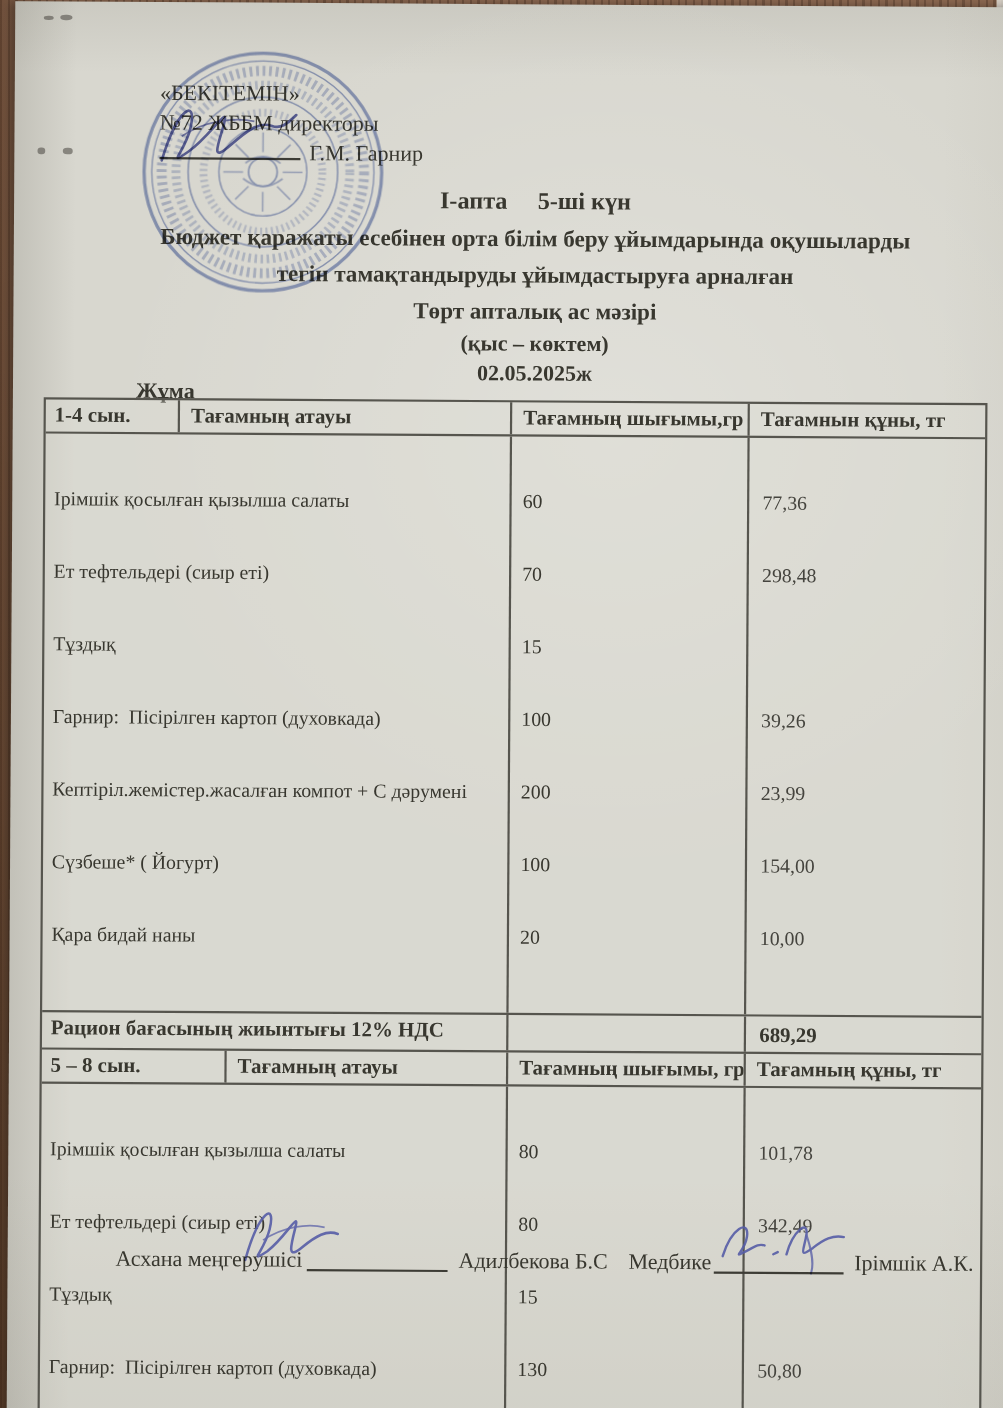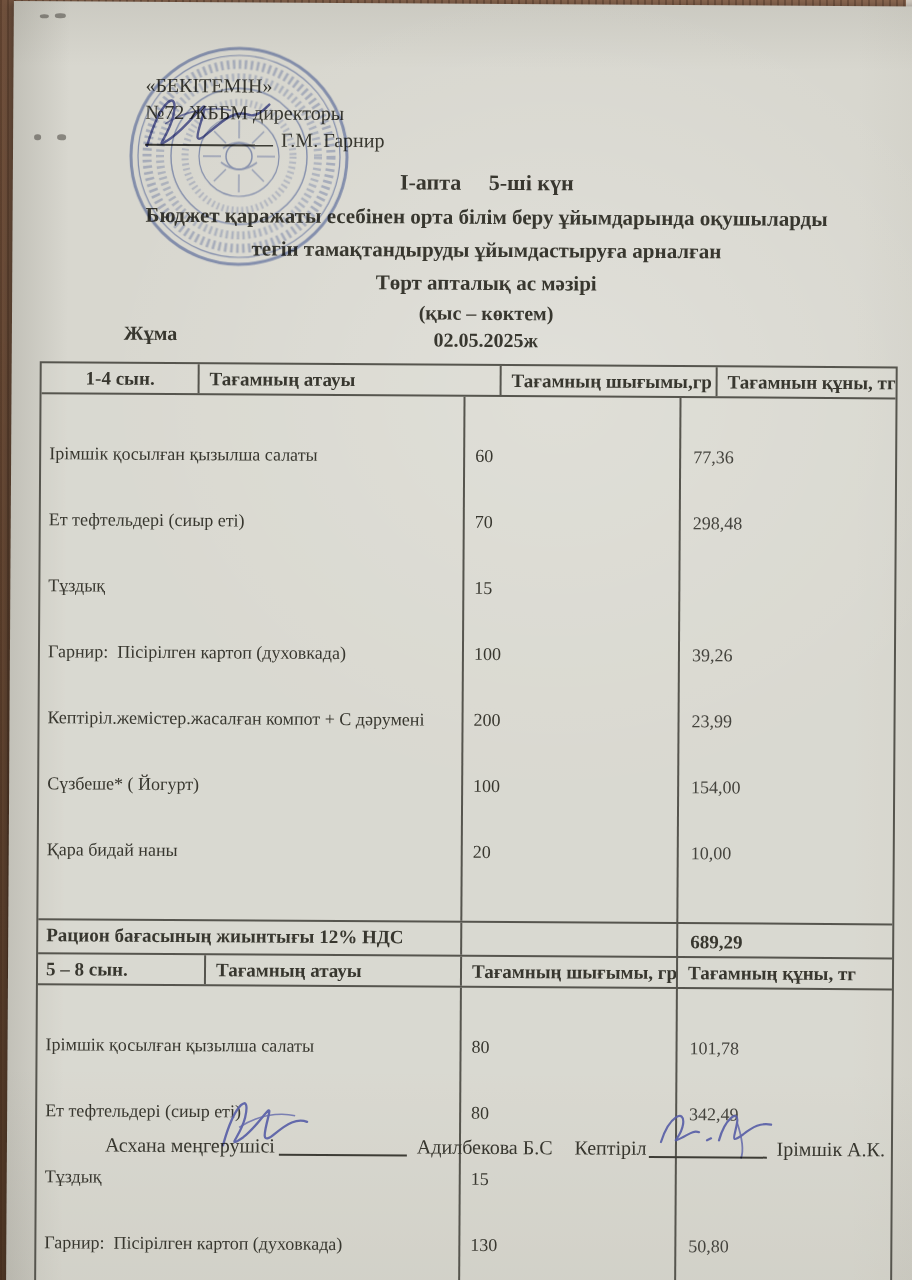--- a/index.html
+++ b/index.html
@@ -39,33 +39,33 @@
            opacity:.9; mix-blend-mode:multiply;}
 
   
   .titles{position:absolute; left:30px; right:20px; top:166px; text-align:center; font-weight:bold; z-index:2;}
   .t-weekday{font-size:22px; white-space:pre; margin-bottom:9px;}
   .t-l1{font-size:21px; margin-bottom:8px;}
   .t-l2{font-size:21px; margin-bottom:8px;}
   .t-l3{font-size:21px; margin-bottom:6px;}
   .t-l4{font-size:20px; margin-bottom:4px;}
   .t-date{font-size:20px;}
-  .day-label{position:absolute; left:112px; top:320px; font-size:20px; font-weight:bold; z-index:2;}
+  .day-label{position:absolute; left:112px; top:343px; font-size:20px; font-weight:bold; z-index:2;}
 
   
   .menu-table{position:absolute; left:28px; top:360px; width:858px; border:2px solid #56554e; z-index:2;
               background:rgba(222,221,213,.35);}
   .section + .section{border-top:2px solid #56554e;}
   .sec-header{display:flex; font-weight:bold; font-size:19px; border-bottom:2px solid #56554e; height:31px; align-items:center;}
   .sec-header .cell{height:100%; display:flex; align-items:center; white-space:nowrap; overflow:hidden;}
   .h-class{padding-left:8px;}
   .h-dish{border-left:2px solid #56554e; padding-left:10px;}
   .h-weight{border-left:2px solid #56554e; padding-left:10px; width:216px;}
   .h-price{border-left:2px solid #56554e; padding-left:10px; flex:1;}
-  .s1 .h-class{width:120px;margin-left:36px;} .s1 .h-dish{width:302px;}
+  .s1 .h-class{width:120px;} .s1 .h-dish{width:302px;}
   .s2 .h-class{width:166px;} .s2 .h-dish{width:256px;}
   .sec-body{display:flex; font-size:18px; line-height:22px; padding-top:4px; padding-bottom:14px;}
   .col{white-space:pre;}
   .col-dish{width:422px; padding-left:8px;}
   .col-weight{width:216px; border-left:2px solid #56554e; padding-left:10px; margin-top:-4px; padding-top:4px; margin-bottom:-14px; padding-bottom:14px;}
   .col-price{flex:1; border-left:2px solid #56554e; padding-left:12px; margin-top:-4px; padding-top:4px; margin-bottom:-14px; padding-bottom:14px; color:#45443e;}
   .line{min-height:22px;}
   .sec-total{display:flex; border-top:2px solid #56554e; font-size:19px; font-weight:bold; height:34px;}
   .tt-label{width:422px; padding-left:8px; padding-top:4px;}
   .tt-mid{width:216px; border-left:2px solid #56554e;}
@@ -227,21 +227,21 @@
       <span>Асхана меңгерушісі</span>
       <span class="f-line l1"></span>
       <svg class="f-sig s-left" viewBox="0 0 120 72">
         <path d="M10 58 C 22 14, 38 4, 32 30 C 27 50, 12 62, 30 50 C 48 36, 60 10, 55 30 C 51 46, 48 58, 62 46 C 74 36, 84 30, 94 34" fill="none" stroke="#565da6" stroke-width="2.3" stroke-linecap="round"></path>
         <path d="M26 40 C 44 28, 66 24, 82 28" fill="none" stroke="#565da6" stroke-width="1.5" opacity=".8"></path>
       </svg>
       <span>Адилбекова Б.С</span>
     </div>
     <div class="f-gap"></div>
     <div class="f-group right">
-      <span>Кептіріл</span>
+      <span>Медбике</span>
       <span class="f-line l2"></span>
       <svg class="f-sig s-right" viewBox="0 0 140 66">
         <path d="M8 46 C 16 20, 32 12, 30 28 C 28 42, 16 48, 28 42 C 36 38, 40 34, 46 36 M54 44 l4 -2 M66 44 C 72 22, 86 12, 84 26 C 82 40, 76 48, 90 38 C 100 30, 108 26, 118 28" fill="none" stroke="#565da6" stroke-width="2.2" stroke-linecap="round"></path>
         <path d="M84 26 C 88 38, 92 52, 88 62" fill="none" stroke="#565da6" stroke-width="1.8" opacity=".85"></path>
       </svg>
       <span>Ірімшік А.К.</span>
     </div>
   </div>
 
 </div>

